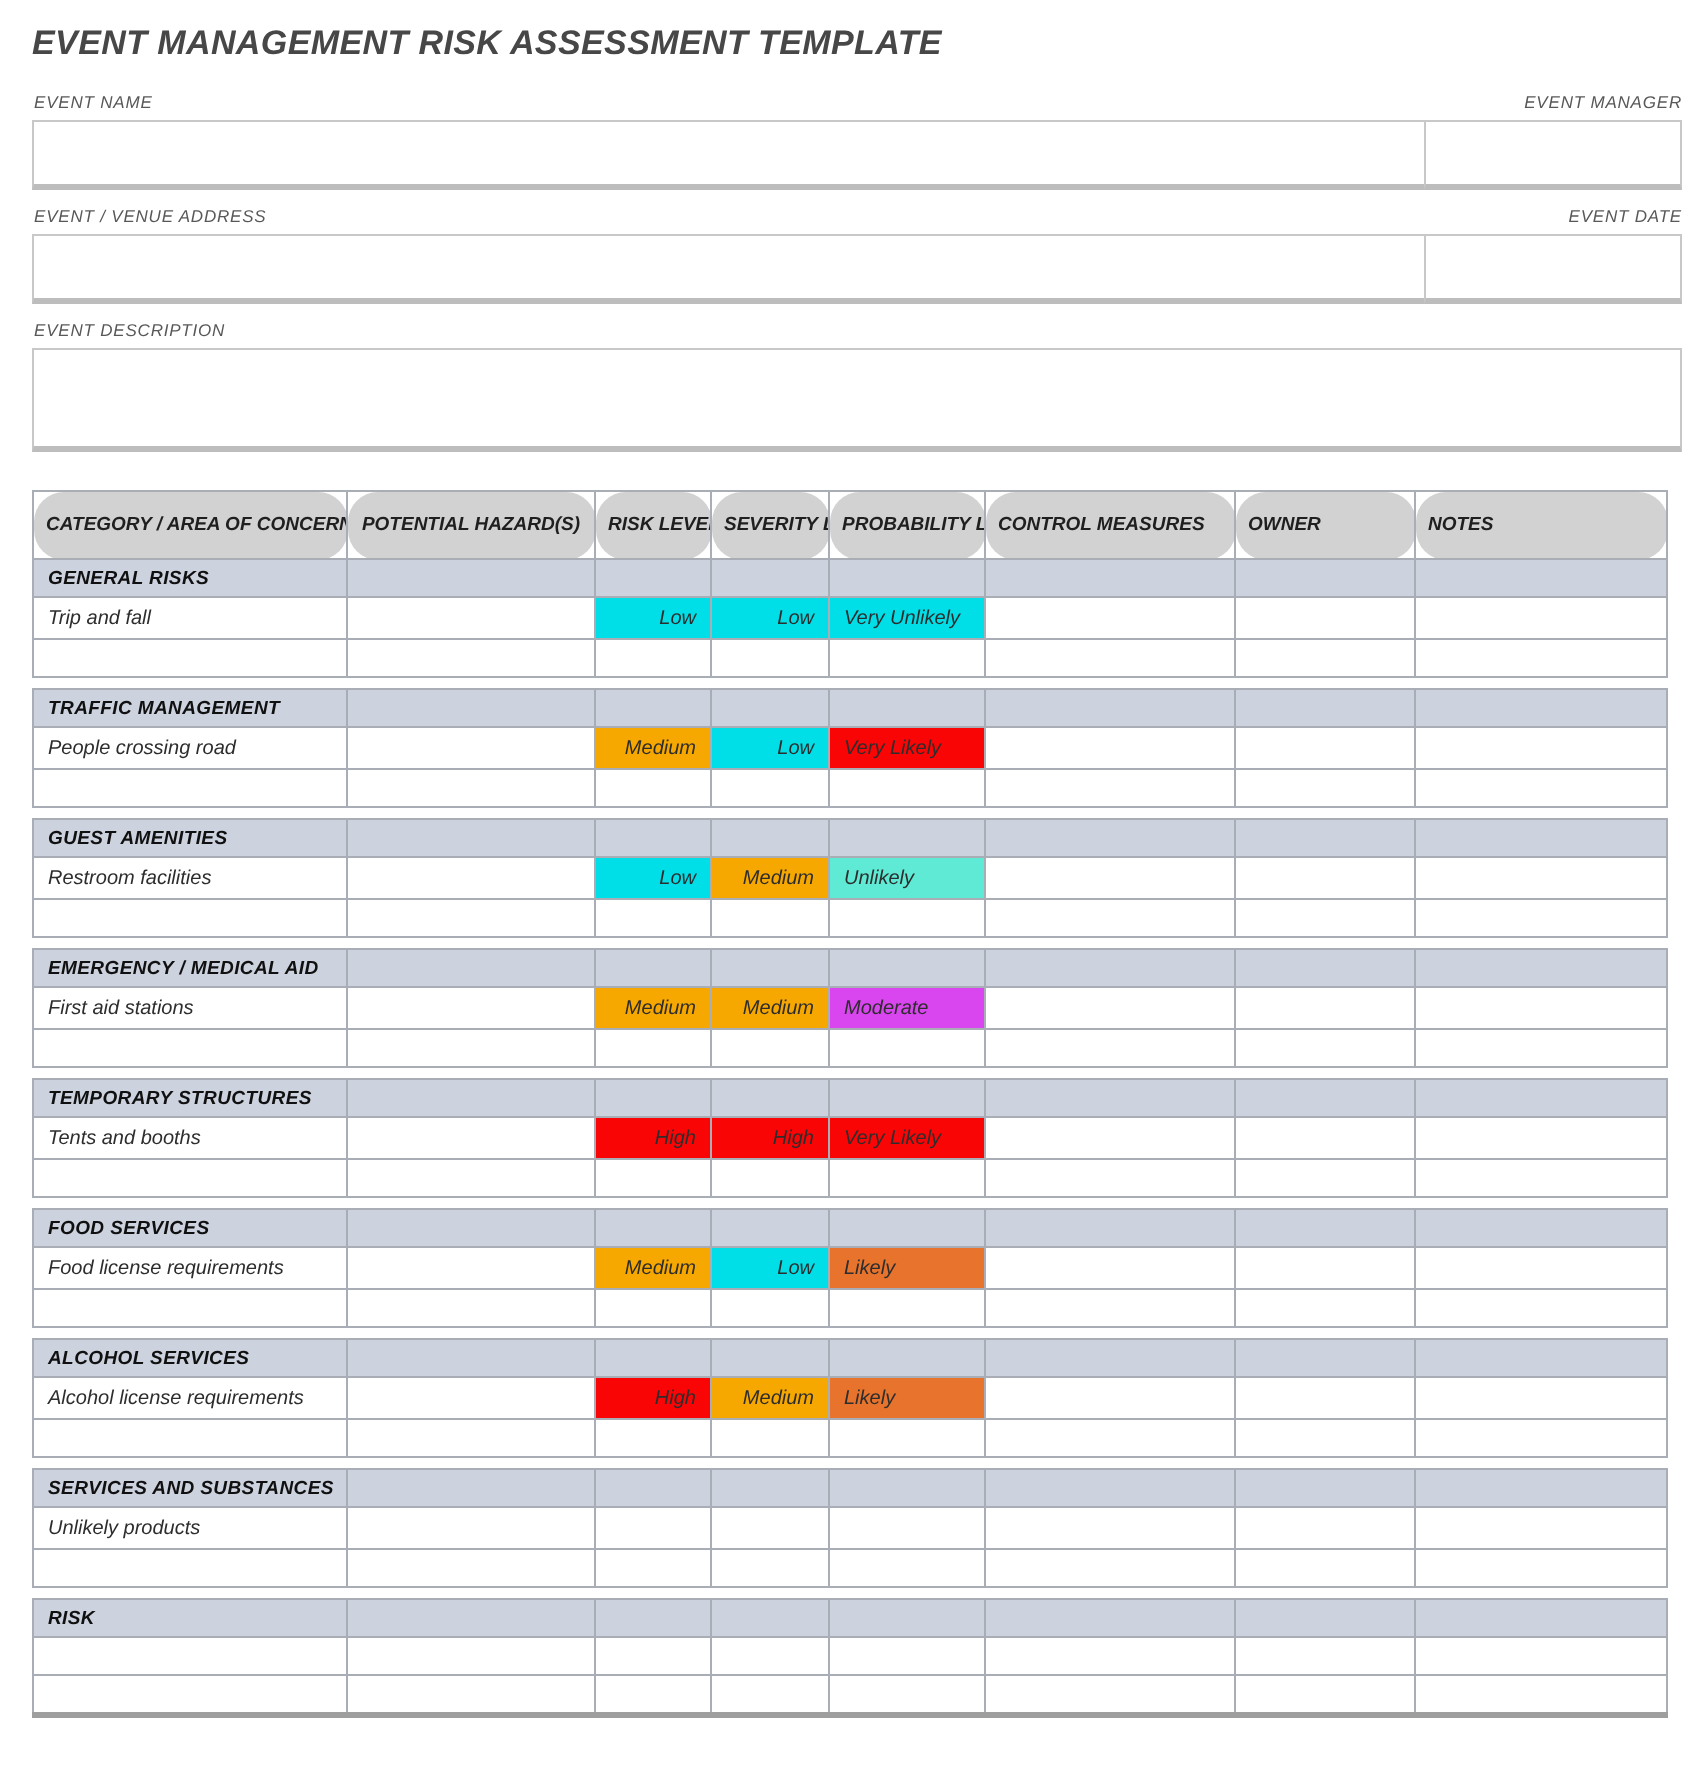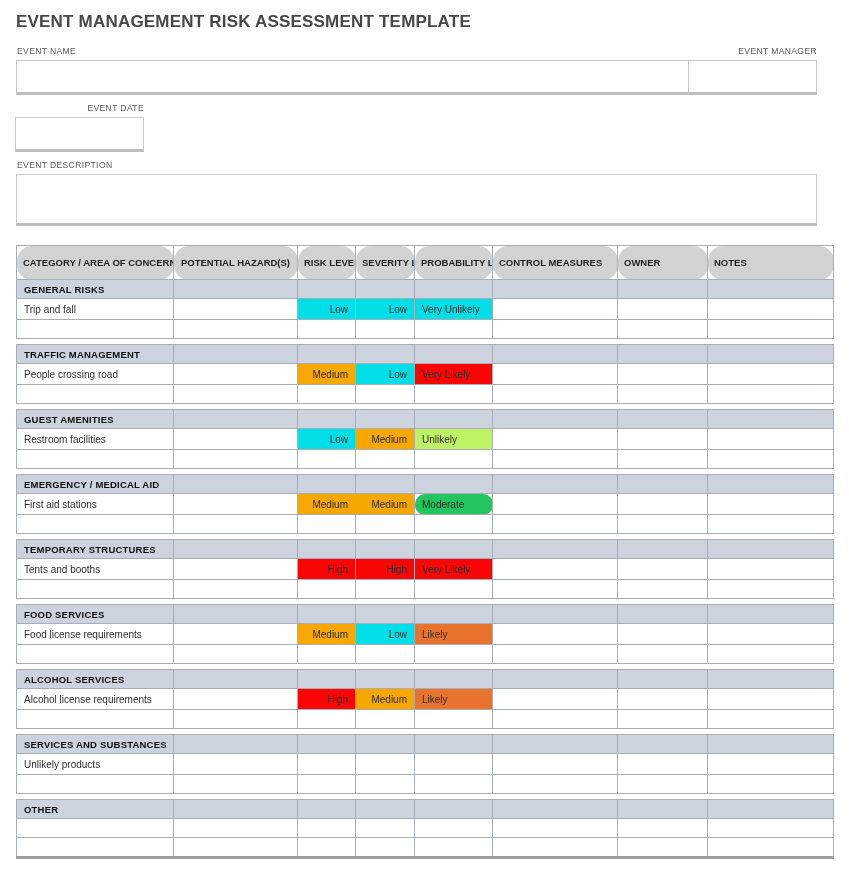--- a/index.html
+++ b/index.html
@@ -1,17 +1,17 @@
 <!DOCTYPE html>
 <html><head>
 <meta charset="utf-8">
 <style>
   html,body{margin:0;padding:0;background:#ffffff;}
   body{width:849px;height:885px;font-family:"Liberation Sans",sans-serif;color:#2d2d2d;overflow:hidden;}
-  .page{padding:10px 32px 0 16px;}
+  .page{padding:10px 8px 0 16px;font-style:italic;}
 
   h1.title{margin:2px 0 14px 0;font-size:17px;font-weight:bold;color:#474747;letter-spacing:.2px;}
 
   .frow{display:flex;align-items:flex-start;}
   .fcol{display:flex;flex-direction:column;}
   .fcol.grow{flex:1;}
   .fcol.narrow{width:129px;margin-left:-1px;}
   .flabel{font-size:8.5px;color:#585858;letter-spacing:.4px;margin:0 0 4px 1px;height:10px;}
   .flabel.center{text-align:right;margin-left:0;}
   .fbox{background:#fff;border:1px solid #c8c8c8;border-bottom:3px solid #bdbdbd;height:31px;}
@@ -47,20 +47,24 @@
     </div>
     <div class="fcol narrow">
       <div class="flabel center">EVENT MANAGER</div>
       <div class="fbox"></div>
     </div>
   </div>
 
   <div class="fgap"></div>
 
   <div class="frow">
+    <div class="fcol grow">
+      <div class="flabel">EVENT / VENUE ADDRESS</div>
+      <div class="fbox"></div>
+    </div>
     <div class="fcol narrow">
       <div class="flabel center">EVENT DATE</div>
       <div class="fbox"></div>
     </div>
   </div>
 
   <div class="fgap"></div>
 
   <div class="fcol">
     <div class="flabel">EVENT DESCRIPTION</div>
@@ -169,21 +173,21 @@
           <td></td>
       <td></td>
           <td></td>
       <td></td>
     </tr>
     <tr class="dr">
       <td>Restroom facilities</td>
       <td></td>
       <td class="risk lvl" style="background: rgb(0, 223, 232);">Low</td>
       <td class="risk lvl" style="background: rgb(247, 168, 0);">Medium</td>
-      <td class="prob lvl" style="background: #bef264;">Unlikely</td>
+      <td class="prob lvl" style="background: #5eead4;">Unlikely</td>
       <td></td>
       <td></td>
       <td class="notes"></td>
     </tr>
     <tr class="er">
       <td></td>
           <td></td>
       <td class="risk"></td>
           <td class="risk"></td>
       <td class="prob"></td>
@@ -203,21 +207,21 @@
           <td></td>
       <td></td>
           <td></td>
       <td></td>
     </tr>
     <tr class="dr">
       <td>First aid stations</td>
       <td></td>
       <td class="risk lvl" style="background: rgb(247, 168, 0);">Medium</td>
       <td class="risk lvl" style="background: rgb(247, 168, 0);">Medium</td>
-      <td class="prob lvl" style="background: #22c55e; border-radius: 10px;">Moderate</td>
+      <td class="prob lvl" style="background: #d946ef;">Moderate</td>
       <td></td>
       <td></td>
       <td class="notes"></td>
     </tr>
     <tr class="er">
       <td></td>
           <td></td>
       <td class="risk"></td>
           <td class="risk"></td>
       <td class="prob"></td>
@@ -359,21 +363,21 @@
       <td class="prob"></td>
           <td></td>
       <td></td>
           <td class="notes"></td>
     </tr>
     <tr class="gap">
           <td colspan="8"></td>
         </tr>
 
     <tr class="sec">
-      <td>OTHER</td>
+      <td>RISK</td>
       <td></td>
           <td></td>
       <td></td>
           <td></td>
       <td></td>
           <td></td>
       <td></td>
     </tr>
     <tr class="er">
       <td></td>

